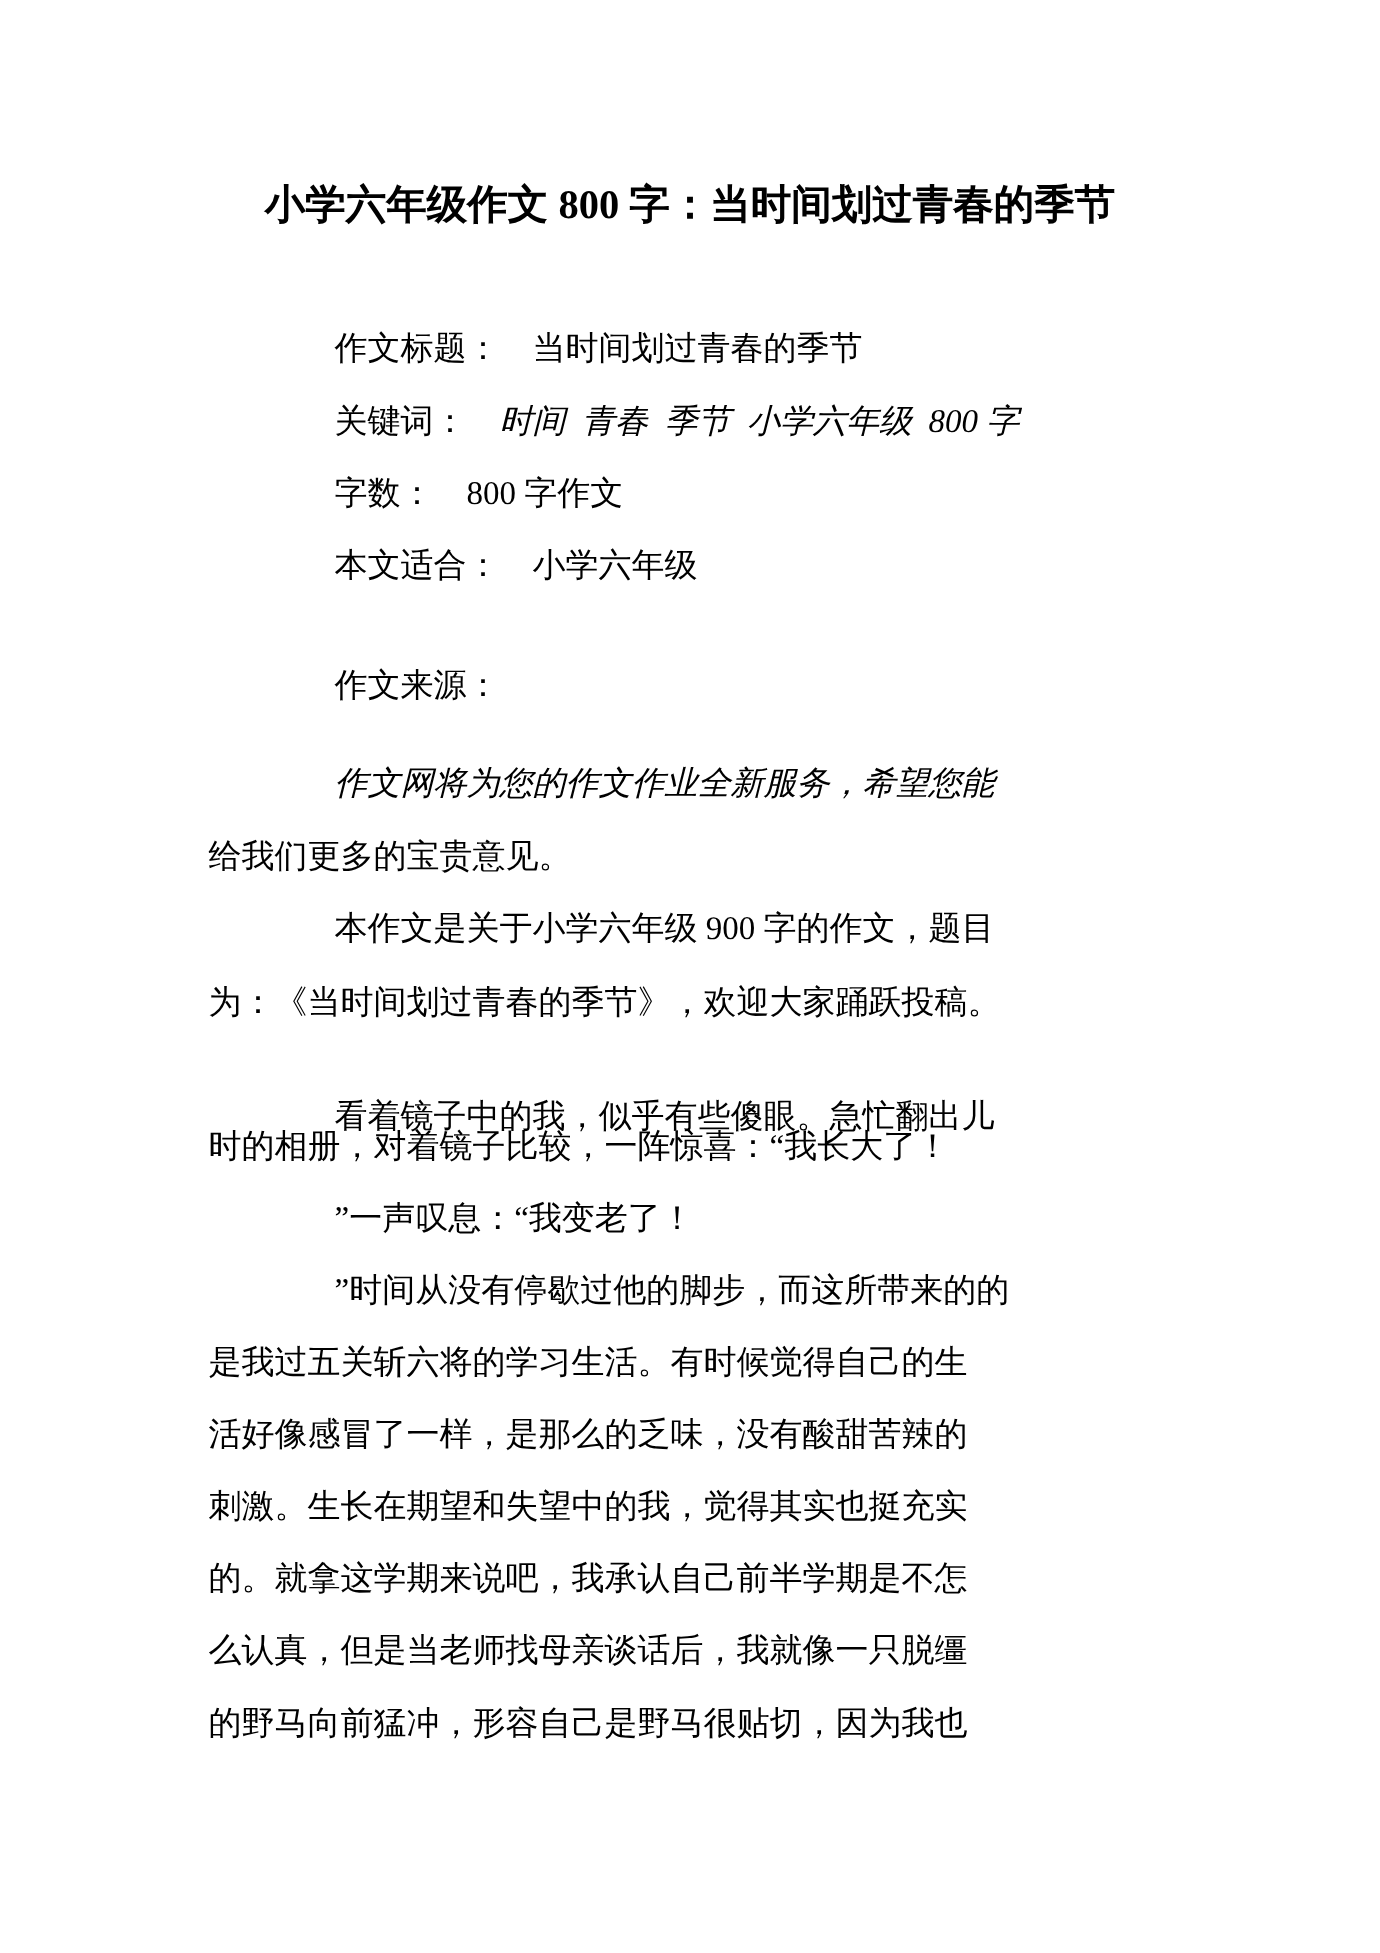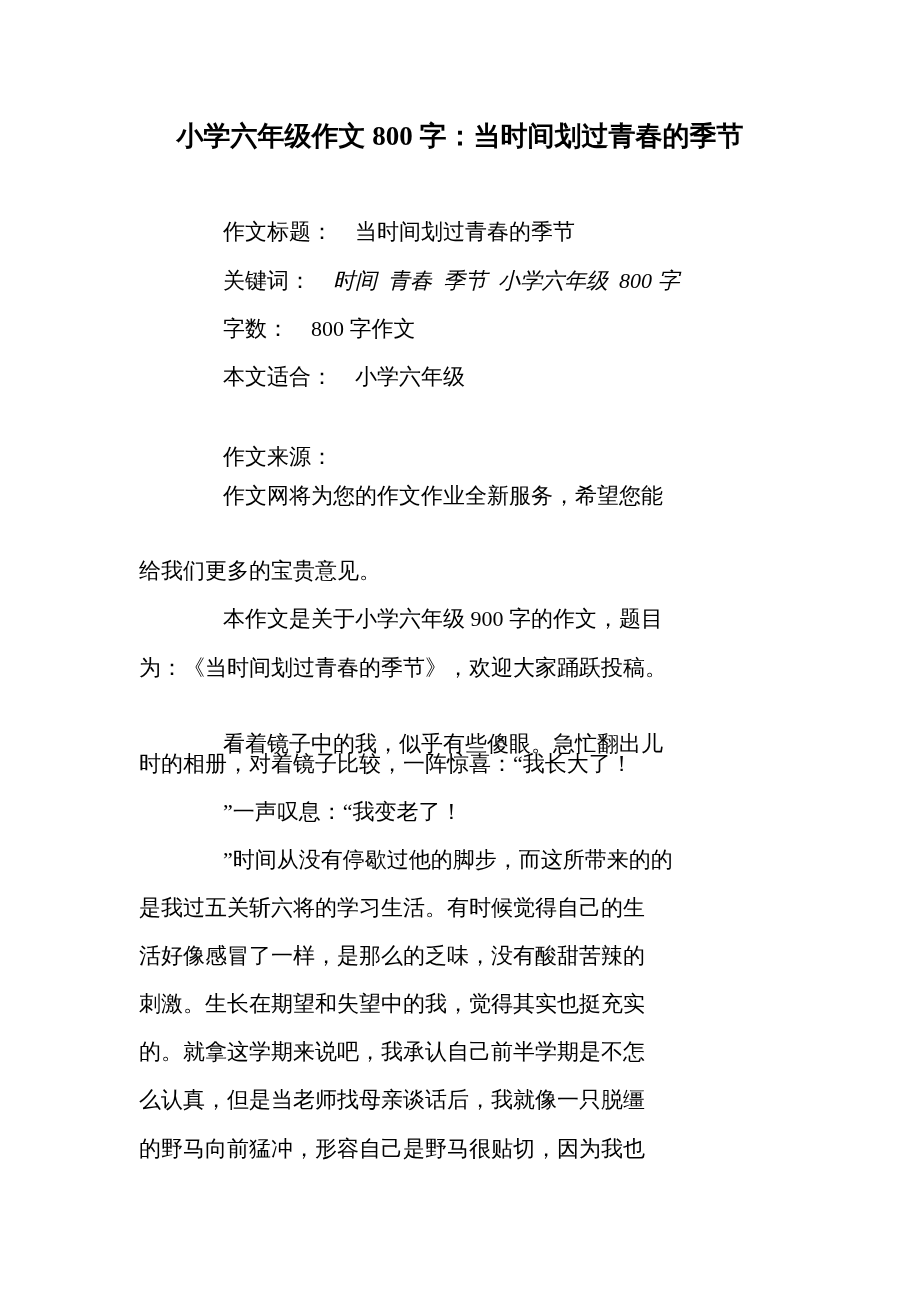--- a/index.html
+++ b/index.html
@@ -29,21 +29,21 @@
   <div class="line meta" style="top:311px;">
     <span>字数：</span><span class="gap"></span><span>800 字作文</span>
   </div>
   <div class="line meta" style="top:359px;">
     <span>本文适合：</span><span class="gap"></span><span>小学六年级</span>
   </div>
   <div class="line meta" style="top:407px;margin-top:32px;">
     <span>作文来源：</span><span class="gap"></span><span></span>
   </div>
 
-  <div class="line body-first" style="top:478px;">作文网将为您的作文作业全新服务，希望您能</div>
+  <div class="line body-first" style="top:504px;font-style:italic;">作文网将为您的作文作业全新服务，希望您能</div>
   <div class="line body-cont" style="top:553px;">给我们更多的宝贵意见。</div>
   <div class="line body-first" style="top:601px;">本作文是关于小学六年级 900 字的作文，题目</div>
   <div class="line body-cont" style="top:650px;">为：《当时间划过青春的季节》，欢迎大家踊跃投稿。</div>
   <div class="line body-first" style="top:726px;">看着镜子中的我，似乎有些傻眼。急忙翻出儿</div>
   <div class="line body-cont" style="top:746px;">时的相册，对着镜子比较，一阵惊喜：“我长大了！</div>
   <div class="line quote-line" style="top:794px;">”一声叹息：“我变老了！</div>
   <div class="line body-first" style="top:842px;">”时间从没有停歇过他的脚步，而这所带来的的</div>
   <div class="line body-cont" style="top:890px;">是我过五关斩六将的学习生活。有时候觉得自己的生</div>
   <div class="line body-cont" style="top:938px;">活好像感冒了一样，是那么的乏味，没有酸甜苦辣的</div>
   <div class="line body-cont" style="top:986px;">刺激。生长在期望和失望中的我，觉得其实也挺充实</div>

